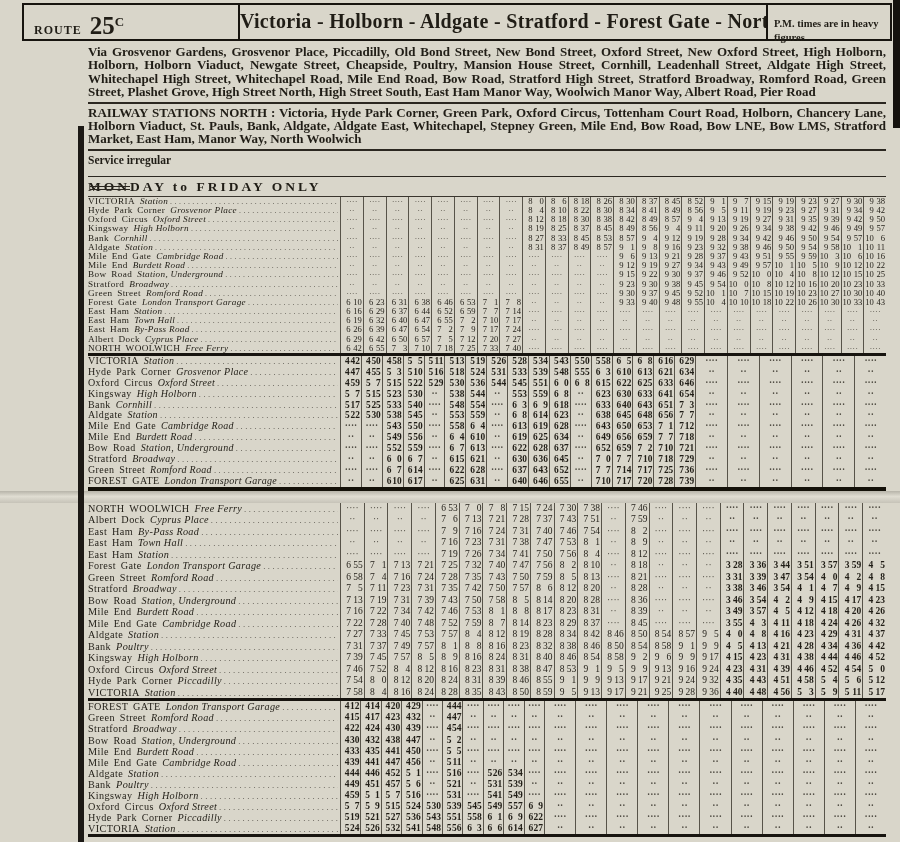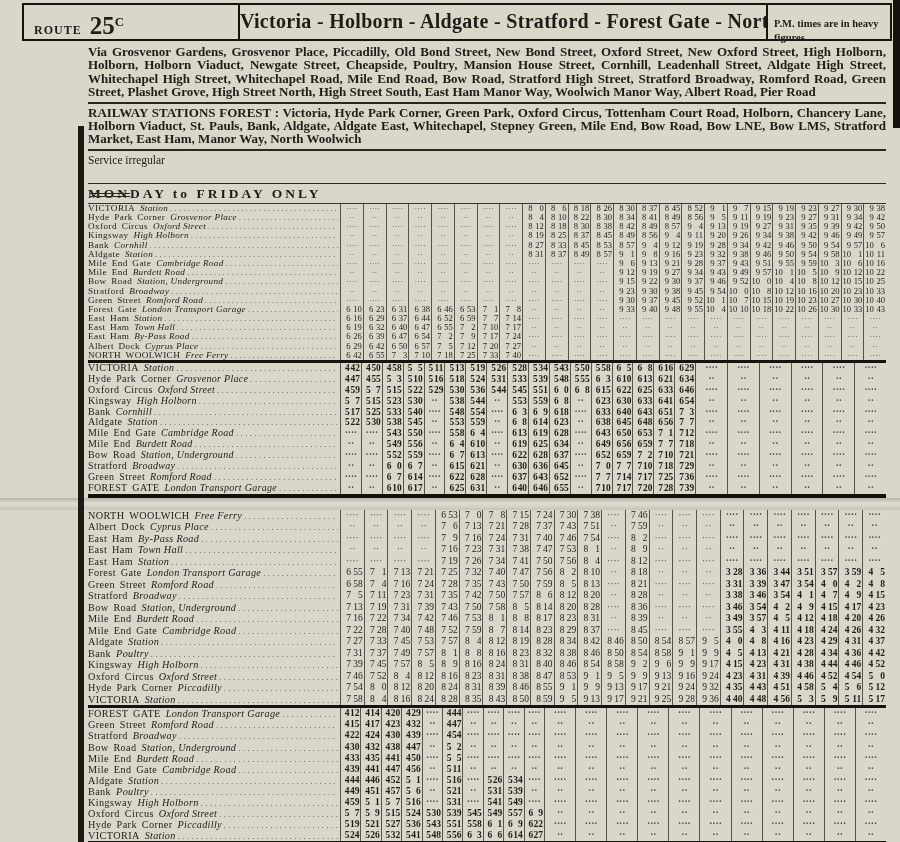--- a/index.html
+++ b/index.html
@@ -17,21 +17,21 @@
   .hdr-route .num{font-size:25px;font-weight:bold;margin-left:8px;line-height:28px;}
   .hdr-route .sfx{font-size:13px;font-weight:bold;vertical-align:8px;}
   .hdr-title{flex:1;text-align:center;font-weight:bold;font-size:20px;line-height:32px;
              letter-spacing:.3px;white-space:nowrap;overflow:hidden;}
   .hdr-pm{width:112px;border-left:2px solid #17140f;font-size:10.5px;font-weight:bold;
           padding:12px 4px 0 6px;line-height:1.3;}
 
   .para{font-size:13px;font-weight:bold;line-height:13.4px;text-align:justify;margin:2px 0 3px;}
   .rule{border-top:2px solid #2b2720;margin:1px 0;}
   .rule.thin{border-top-width:1px;}
-  .svc{font-weight:normal;font-size:11.5px;margin:3px 0 17px;}
+  .svc{font-weight:bold;font-size:11.5px;margin:3px 0 10px;}
   .dayhead{position:relative;text-align:left;font-weight:bold;font-size:13.5px;
            letter-spacing:3px;margin:2px 0 1px;}
   .dayhead::before{content:"";position:absolute;left:2px;top:45%;width:40px;border-top:4px double #2b2720;}
 
   
   .t-block{border-bottom:3px solid #17140f;}
   .t-block[data-table="0"]{border-top:1px solid #3a362e;}
   .t-block[data-table="1"]{border-bottom:4px solid #141109;}
   .fold{height:12px;margin:0 -14px 0 -88px;background:linear-gradient(#b7b4a9,#e0ddd2 45%,#c6c3b8);}
   .t-row{display:flex;overflow:hidden;}
@@ -67,21 +67,21 @@
         <span class="lbl">ROUTE</span>
         <span class="num"><span>25</span><span class="sfx">C</span></span>
       </div>
       <div class="hdr-title">Victoria - Holborn - Aldgate - Stratford - Forest Gate - North Woolwich</div>
       <div class="hdr-pm">P.M. times are in heavy figures</div>
     </div>
 
     <div class="para">Via Grosvenor Gardens, Grosvenor Place, Piccadilly, Old Bond Street, New Bond Street, Oxford Street, New Oxford Street, High Holborn, Holborn, Holborn Viaduct, Newgate Street, Cheapside, Poultry, Mansion House Street, Cornhill, Leadenhall Street, Aldgate High Street, Whitechapel High Street, Whitechapel Road, Mile End Road, Bow Road, Stratford High Street, Stratford Broadway, Romford Road, Green Street, Plashet Grove, High Street North, High Street South, East Ham Manor Way, Woolwich Manor Way, Albert Road, Pier Road</div>
     <div class="rule"></div>
 
-    <div class="para"><span>RAILWAY STATIONS FOREST :</span><span> Victoria, Hyde Park Corner, Green Park, Oxford Circus, Tottenham Court Road, Holborn, Chancery Lane, Holborn Viaduct, St. Pauls, Bank, Aldgate, Aldgate East, Whitechapel, Stepney Green, Mile End, Bow Road, Bow LNE, Bow LMS, Stratford Market, East Ham, Manor Way, North Woolwich</span></div>
+    <div class="para"><span>RAILWAY STATIONS NORTH :</span><span> Victoria, Hyde Park Corner, Green Park, Oxford Circus, Tottenham Court Road, Holborn, Chancery Lane, Holborn Viaduct, St. Pauls, Bank, Aldgate, Aldgate East, Whitechapel, Stepney Green, Mile End, Bow Road, Bow LNE, Bow LMS, Stratford Market, East Ham, Manor Way, North Woolwich</span></div>
     <div class="rule"></div>
 
     <div class="svc">Service irregular</div>
     <div class="rule thin"></div>
 
     <div class="dayhead">MONDAY to FRIDAY ONLY</div>
 
     <div class="t-block" data-table="0">
         <div class="t-row">
           <div class="t-station">

